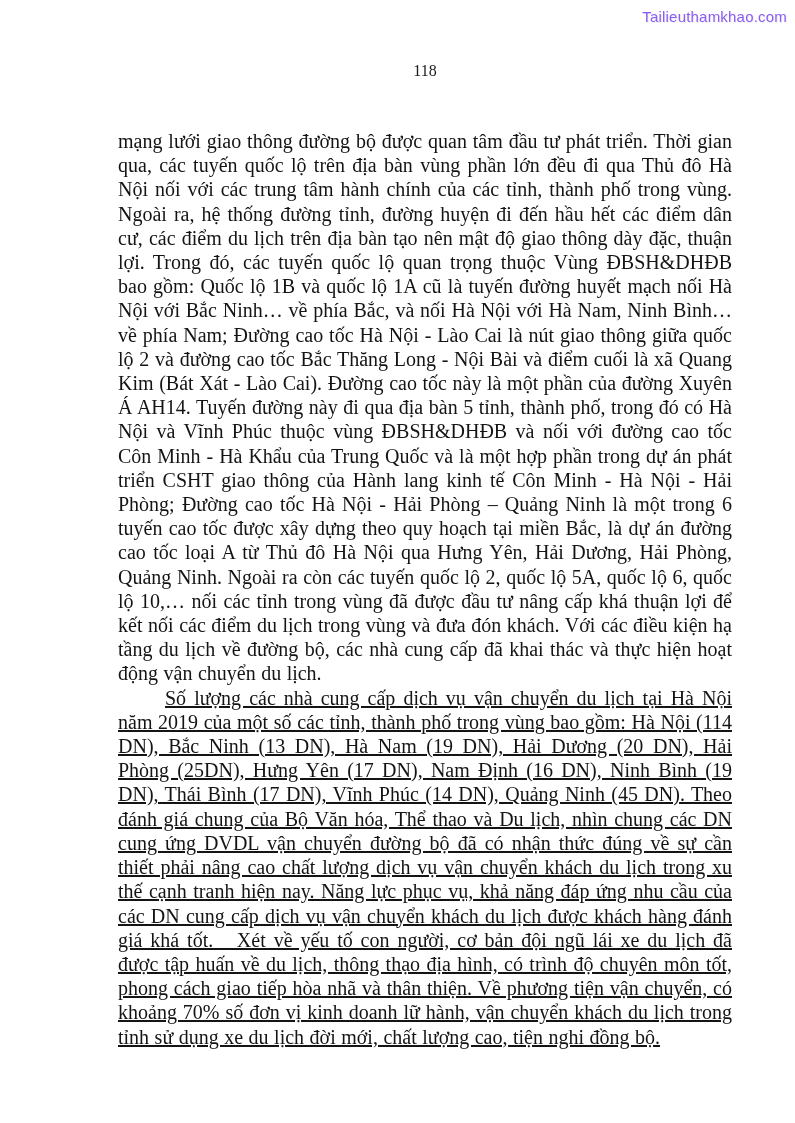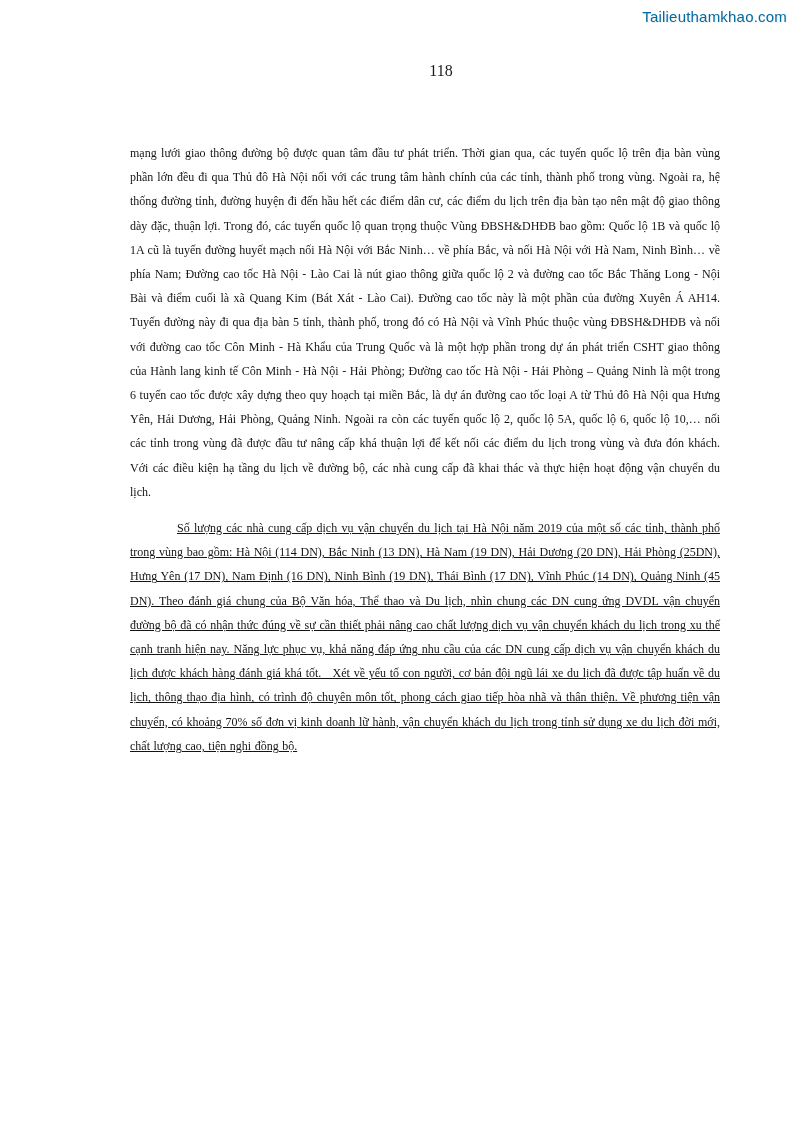--- a/index.html
+++ b/index.html
@@ -16,43 +16,43 @@
     overflow: hidden;
     font-family: "Liberation Serif", "DejaVu Serif", serif;
     color: #141414;
   }
   .watermark {
     position: absolute;
     top: 8px;
     right: 8px;
     font-family: "Liberation Sans", sans-serif;
     font-size: 15px;
-    color: #0369a1;
+    color: #8b5cf6;
     text-shadow: 1px 1px 0 #efefef;
     letter-spacing: 0.2px;
     user-select: none;
   }
   .page-number {
     position: absolute;
     top: 62px;
-    left: 134px;
+    left: 118px;
     width: 614px;
     text-align: center;
     font-size: 16px;
     color: #1a1a1a;
   }
   .doc-body {
     position: absolute;
     top: 129px;
     left: 118px;
     width: 614px;
   }
   .doc-body p {
-    margin: 12px;
-    font-size: 12px;
+    margin: 0;
+    font-size: 20px;
     line-height: 24.2px;
     text-align: justify;
     text-justify: inter-word;
     word-spacing: 0.5px;
   }
   .doc-body p.indented {
     text-indent: 47px;
     text-decoration: underline;
   }
 </style>

